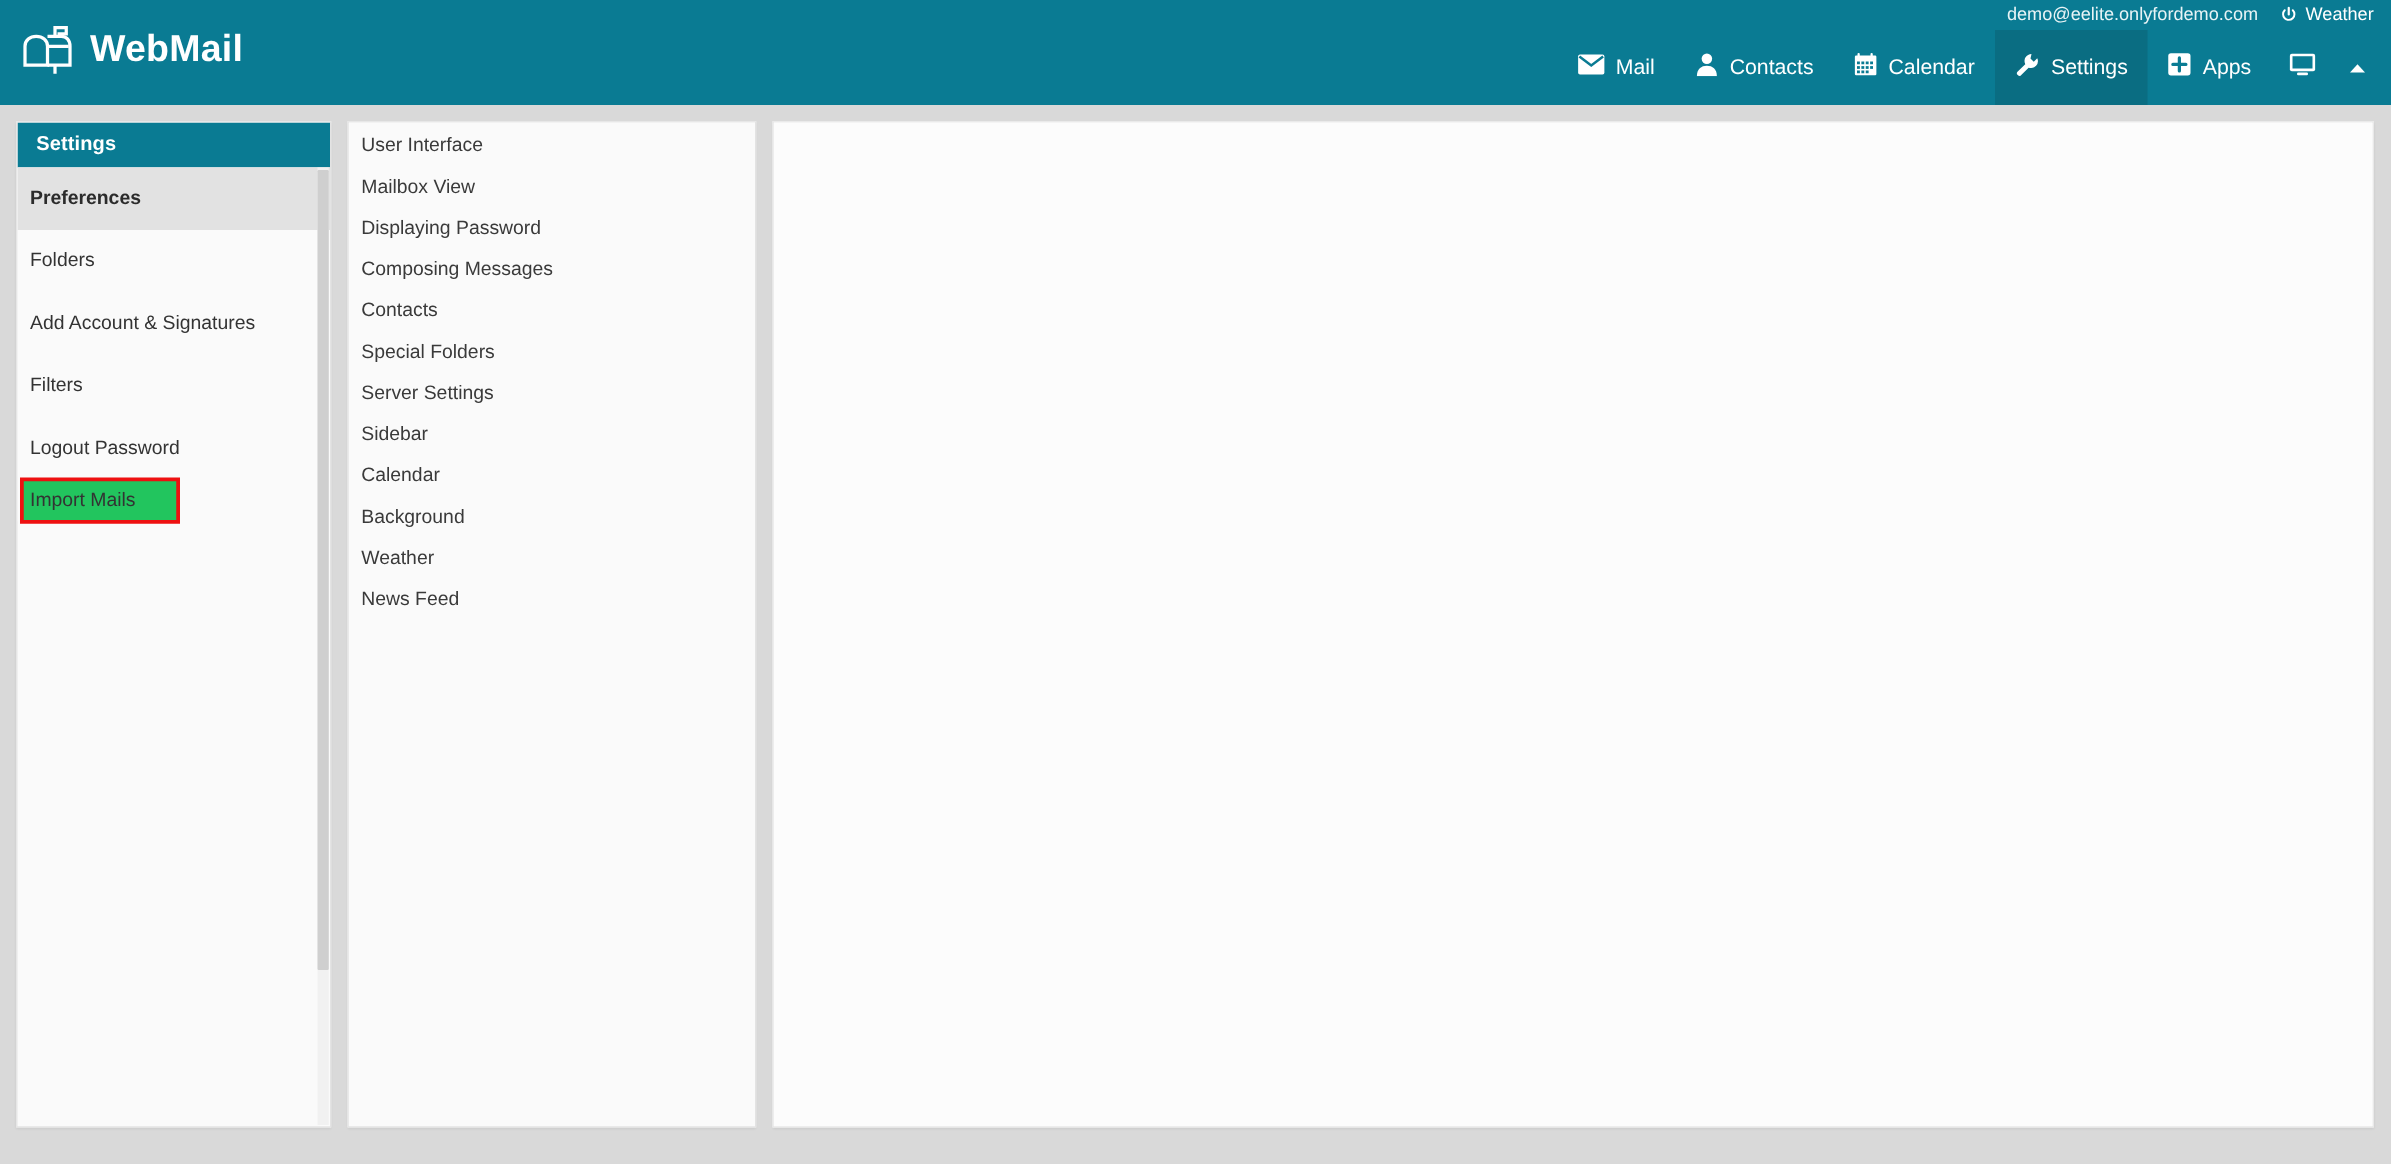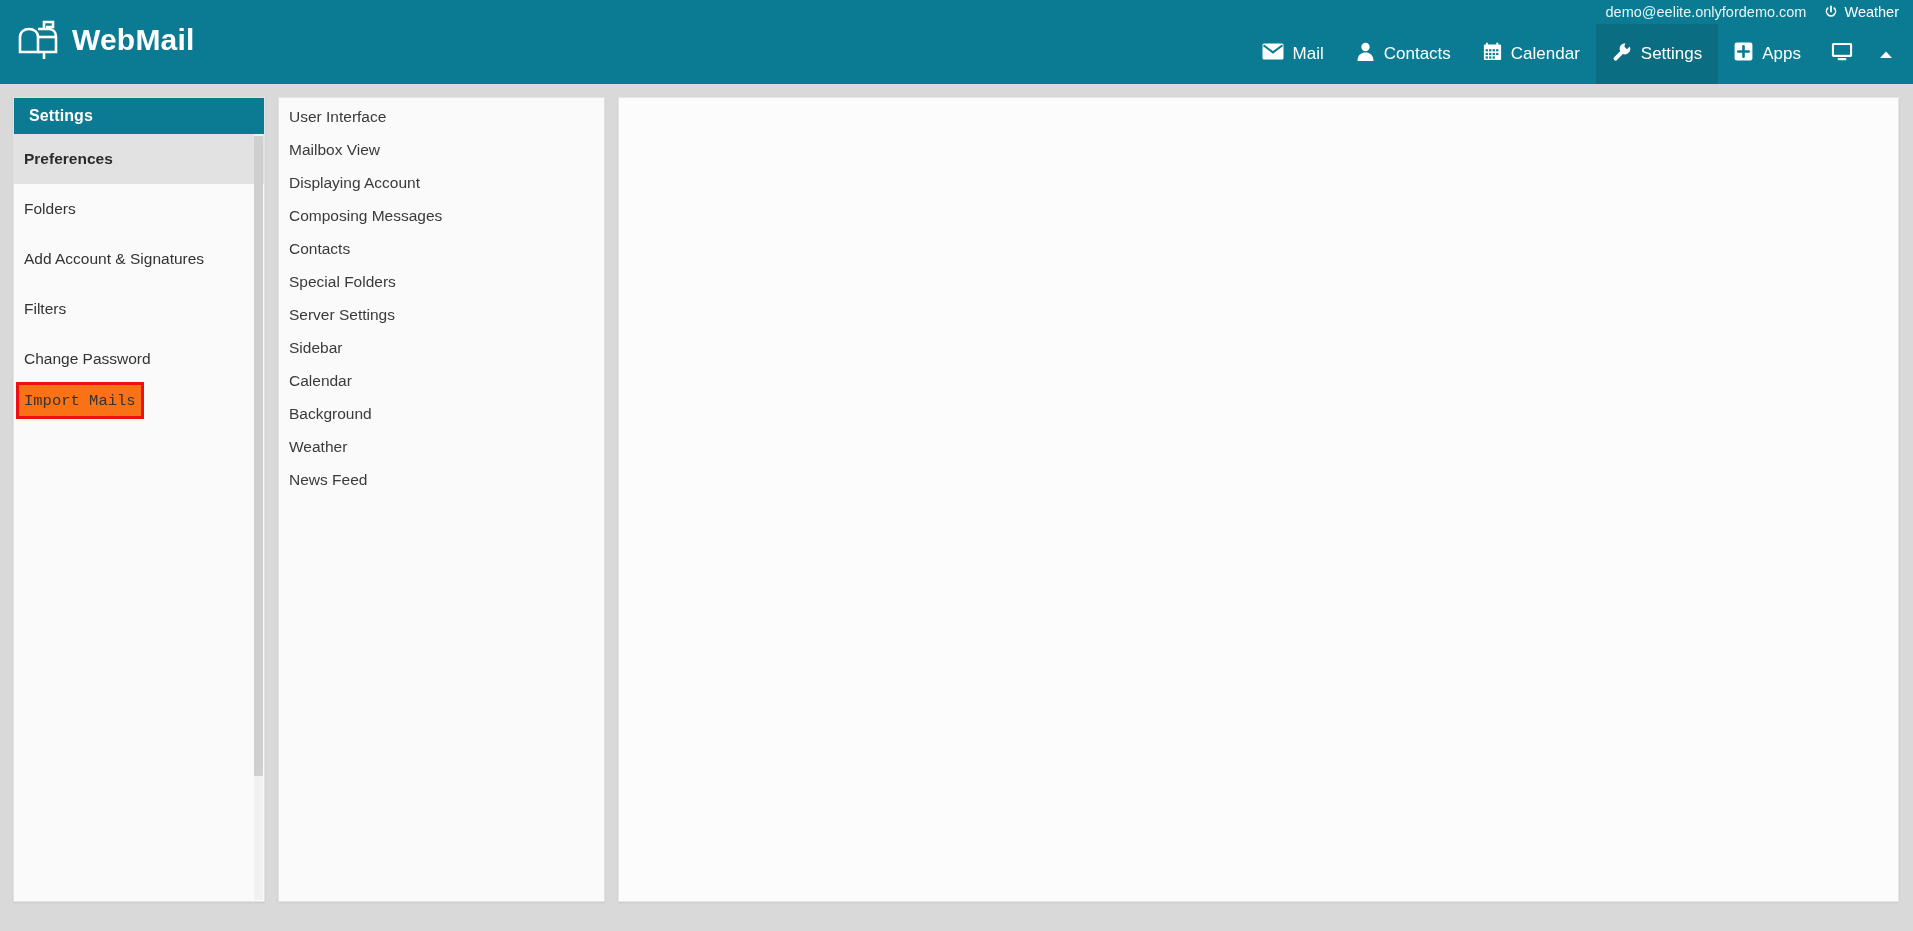--- a/index.html
+++ b/index.html
@@ -140,26 +140,25 @@
     position: relative;
   }
   .settings-item.selected {
     background: #e2e2e2;
     font-weight: 700;
     color: #2b2b2b;
   }
   .settings-item.highlighted {
     outline: 3px solid #ee1111;
     outline-offset: -1px;
-    background: #f97316;
+    background: #22c55e;
     margin: 0 6px 0 4px;
     padding-left: 6px;
     width: 124px;
     height: 33px;
-    font-family: Liberation Mono, monospace;
   }
 
   
   #section-panel {
     left: 278px;
     top: 13px;
     width: 327px;
     height: 805px;
   }
   .section-list { background: #fafafa; padding-top: 2px; }
@@ -333,40 +332,40 @@
       <div class="settings-item">
         <span>Folders</span>
       </div>
       <div class="settings-item">
         <span>Add Account &amp; Signatures</span>
       </div>
       <div class="settings-item">
         <span>Filters</span>
       </div>
       <div class="settings-item">
-        <span>Change Password</span>
+        <span>Logout Password</span>
       </div>
       <div class="settings-item highlighted">
         <span>Import Mails</span>
       </div>
     </div>
     <div class="scroll-rail"></div>
     <div class="scroll-thumb"></div>
   </section>
 
   <section class="panel" id="section-panel">
     <div class="section-list">
       <div class="section-item">
         <span>User Interface</span>
       </div>
       <div class="section-item">
         <span>Mailbox View</span>
       </div>
       <div class="section-item">
-        <span>Displaying Account</span>
+        <span>Displaying Password</span>
       </div>
       <div class="section-item">
         <span>Composing Messages</span>
       </div>
       <div class="section-item">
         <span>Contacts</span>
       </div>
       <div class="section-item">
         <span>Special Folders</span>
       </div>

